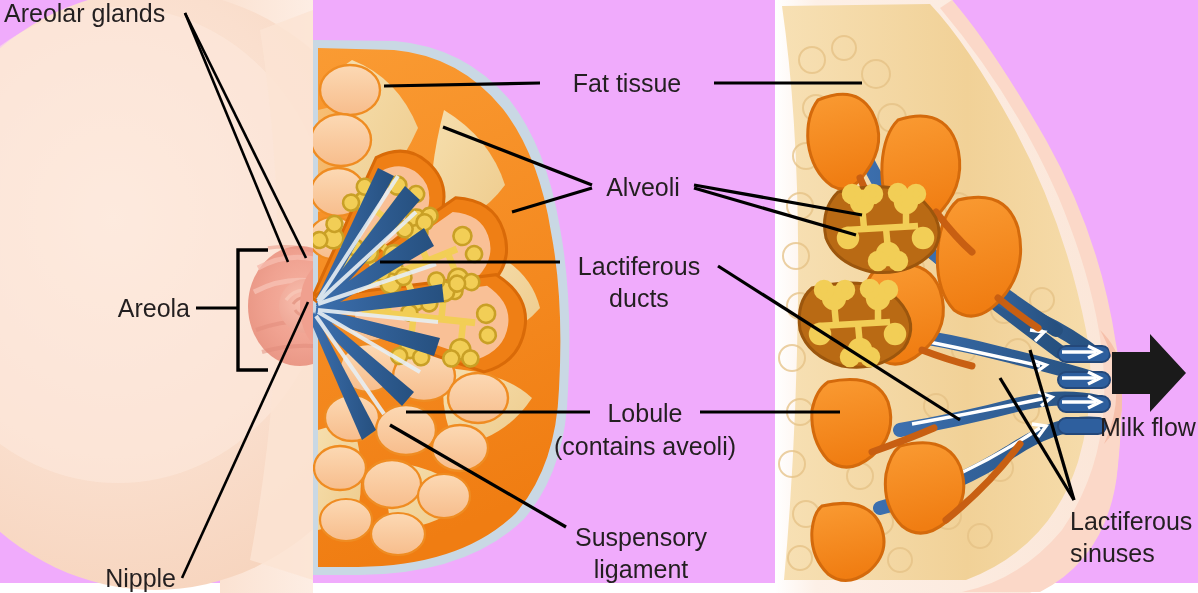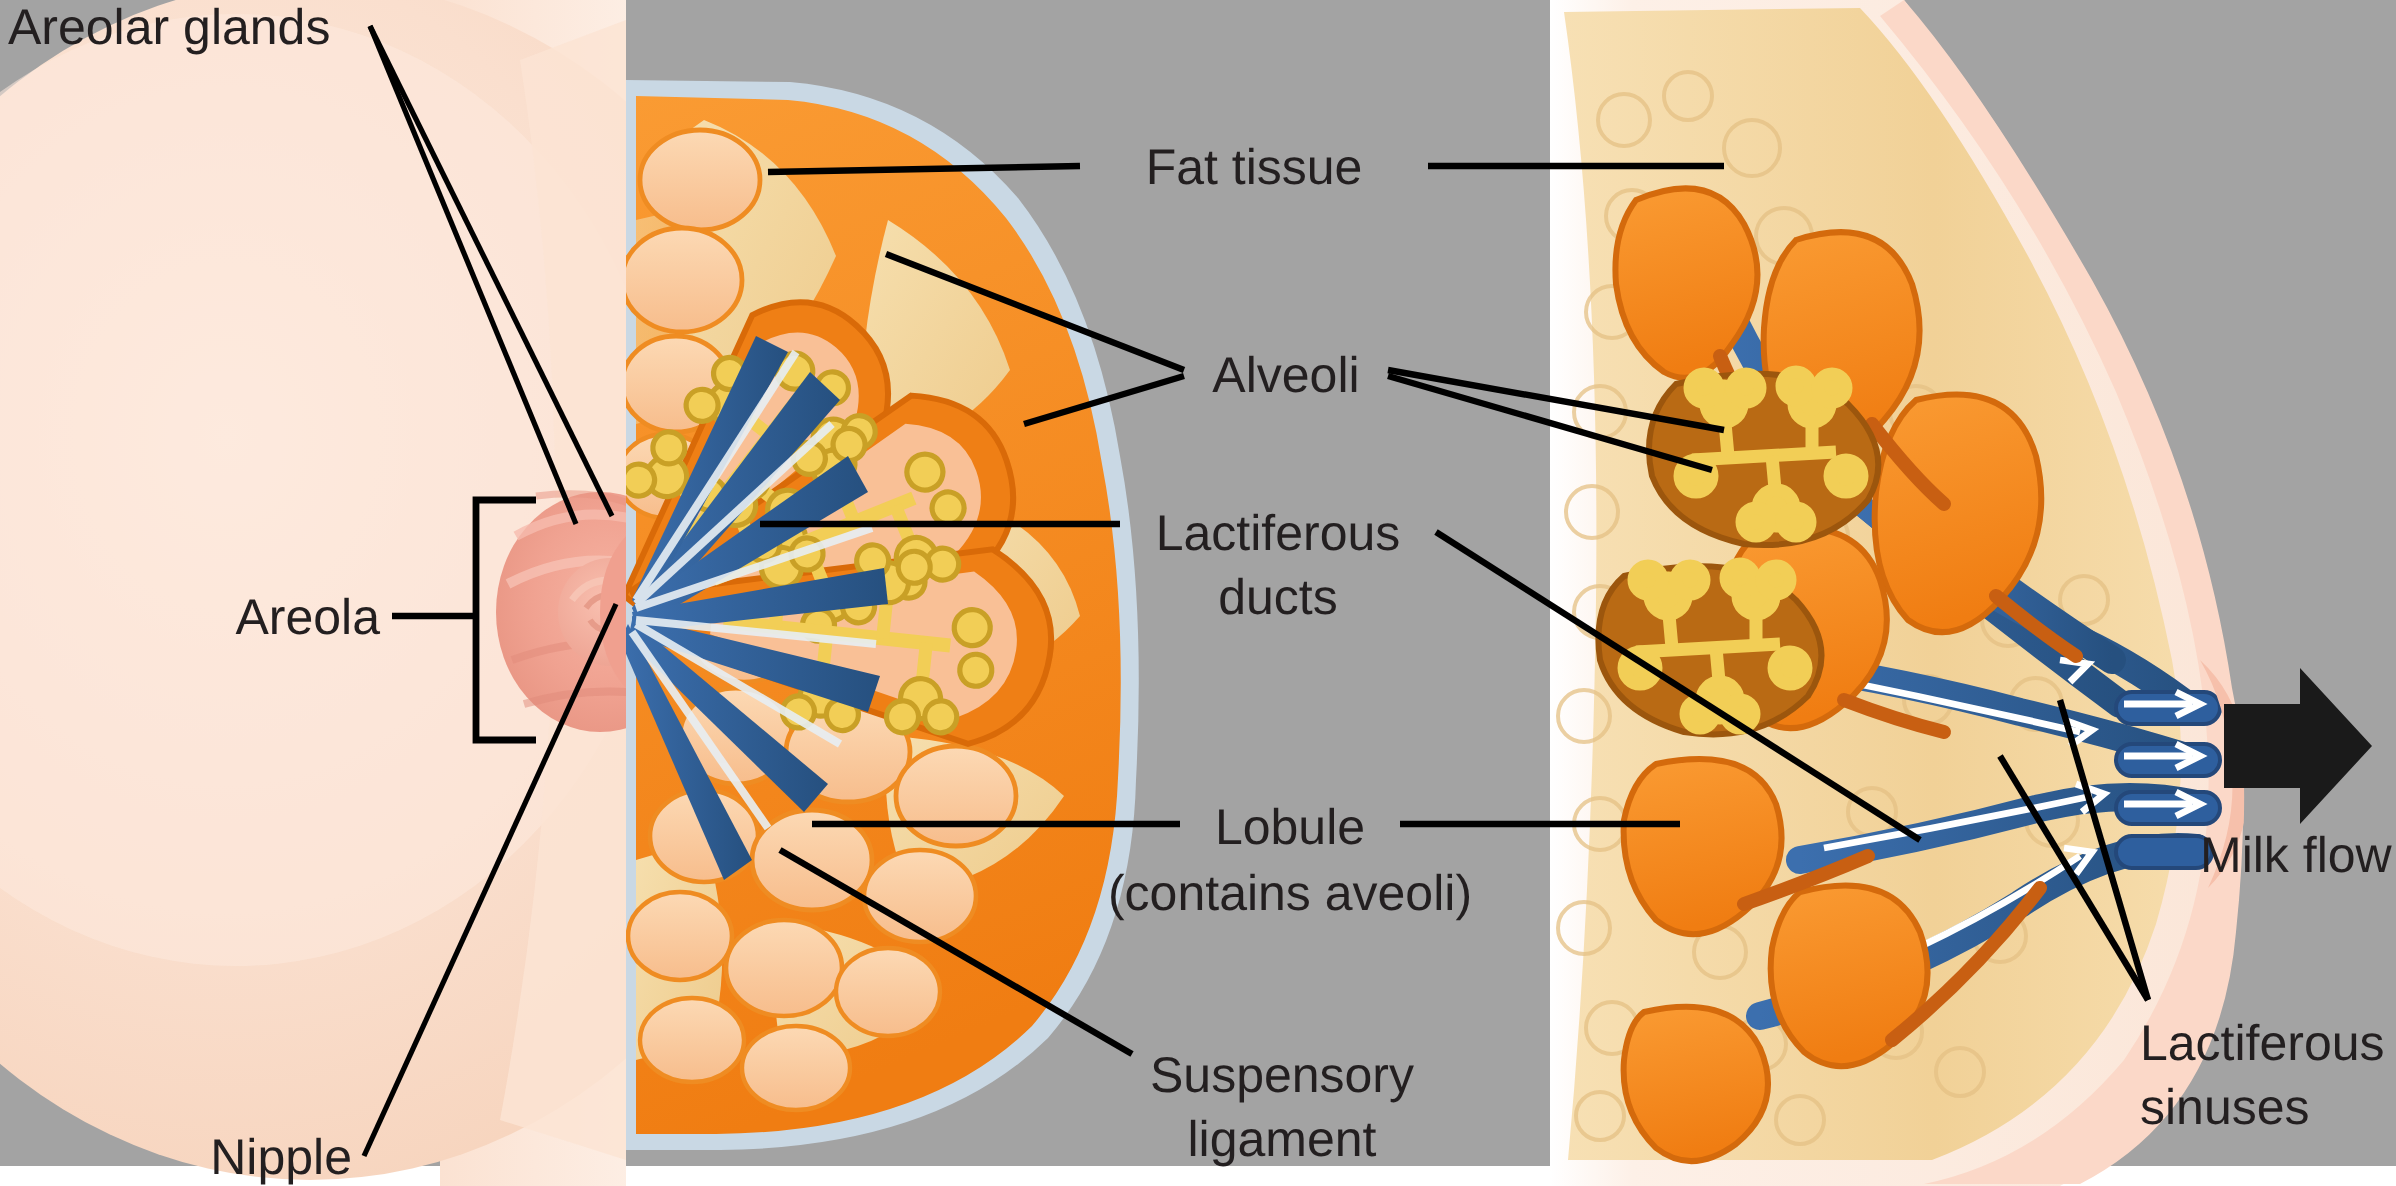--- a/index.html
+++ b/index.html
@@ -1,18 +1,18 @@
 <!DOCTYPE html>
 <html><head>
 <meta charset="utf-8">
 <style>
   html,body{margin:0;padding:0;background:#ffffff;}
   body{width:1198px;height:593px;overflow:hidden;
        font-family:"Liberation Sans","DejaVu Sans",sans-serif;}
-  #stage{position:relative;width:1198px;height:583px;background:#a3a3a3;}
+  #stage{position:relative;width:1198px;height:583px;background:#f0abfc;}
   svg#fig{position:absolute;left:0;top:0;width:1198px;height:593px;display:block;}
   .lbl{font-family:"Liberation Sans","DejaVu Sans",sans-serif;
        font-size:25px;fill:#231f20;}
   .lbl.mid{text-anchor:middle;}
   .lbl.end{text-anchor:end;}
   .lbl.start{text-anchor:start;}
   .leader{stroke:#000000;stroke-width:3.2;fill:none;stroke-linecap:butt;}
   .leader.thin{stroke-width:2.6;}
   .bracket{stroke:#000000;stroke-width:3.4;fill:none;stroke-linecap:butt;stroke-linejoin:miter;}
 </style>

